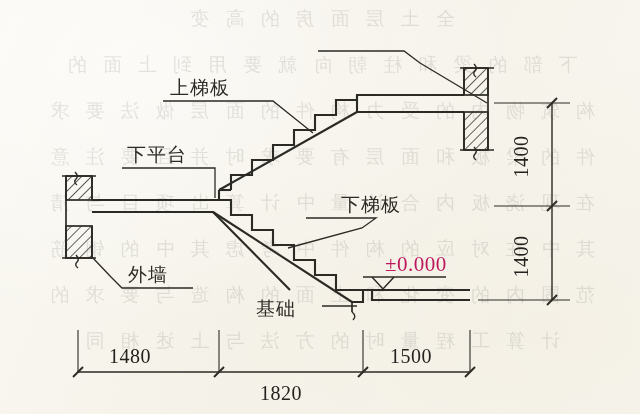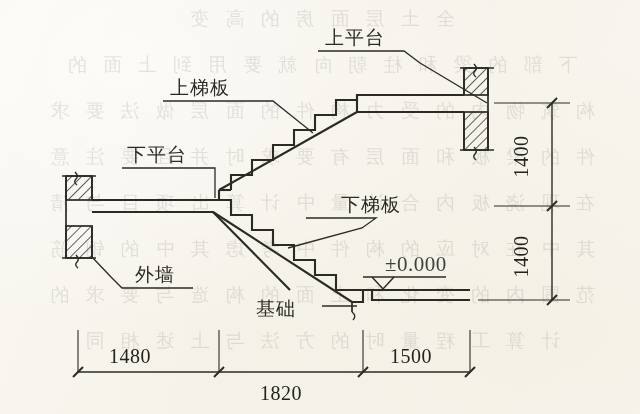--- a/index.html
+++ b/index.html
@@ -67,21 +67,21 @@
     font-size: 20px;
     letter-spacing: 0.5px;
     white-space: nowrap;
   }
   .dim-num.vert {
     transform-origin: center center;
     transform: rotate(-90deg);
   }
   .elev-num {
     position: absolute;
-    color: #404040;
+    color: #be185d;
     font-family: "Liberation Serif", "DejaVu Serif", serif;
     font-size: 21px;
     white-space: nowrap;
     letter-spacing: 0.5px;
   }
 </style>
 </head>
 <body>
 
 <div id="page">
@@ -246,29 +246,28 @@
         <g stroke-width="2">
           <path d="M547 108 L557 98"></path>
           <path d="M547 211 L557 201"></path>
           <path d="M547 305 L557 295"></path>
         </g>
       </g>
 
     </g>
   </svg>
 
-  <div class="lbl lbl-cn" style="left:325px; top:25px;">上平台</div>
 
   <div class="lbl lbl-cn" style="left:170px; top:75px;">上梯板</div>
 
   <div class="lbl lbl-cn" style="left:127px; top:142px;">下平台</div>
 
   <div class="lbl lbl-cn" style="left:313px; top:192px;margin-left:28px;">下梯板</div>
 
-  <div class="lbl lbl-cn" style="left:135px; top:262px;">外墙</div>
+  <div class="lbl lbl-cn" style="left:128px; top:262px;">外墙</div>
 
   <div class="lbl lbl-cn" style="left:256px; top:296px;">基础</div>
 
   <div class="elev-num" style="left:385px; top:252px;">±0.000</div>
 
   <div class="dim-num" style="left:109px; top:345px;">1480</div>
   <div class="dim-num" style="left:260px; top:345px;margin-top:37px;">1820</div>
   <div class="dim-num" style="left:390px; top:345px;font-family:Liberation Serif, serif;">1500</div>
 
   <div class="dim-num vert" style="left:493px; top:145px; width:56px; text-align:center;">1400</div>

